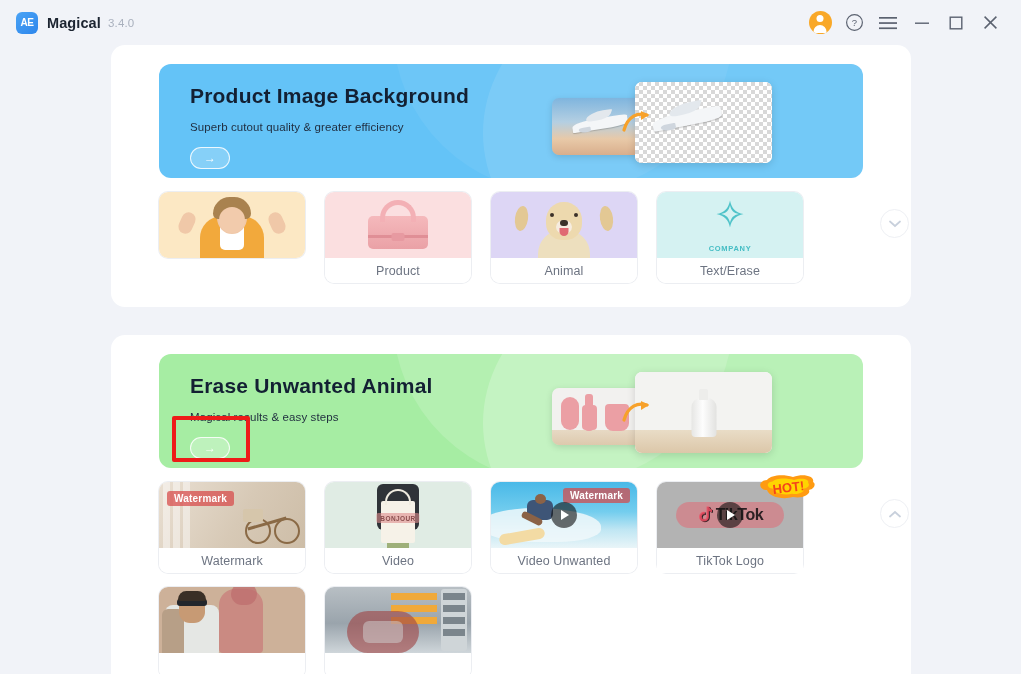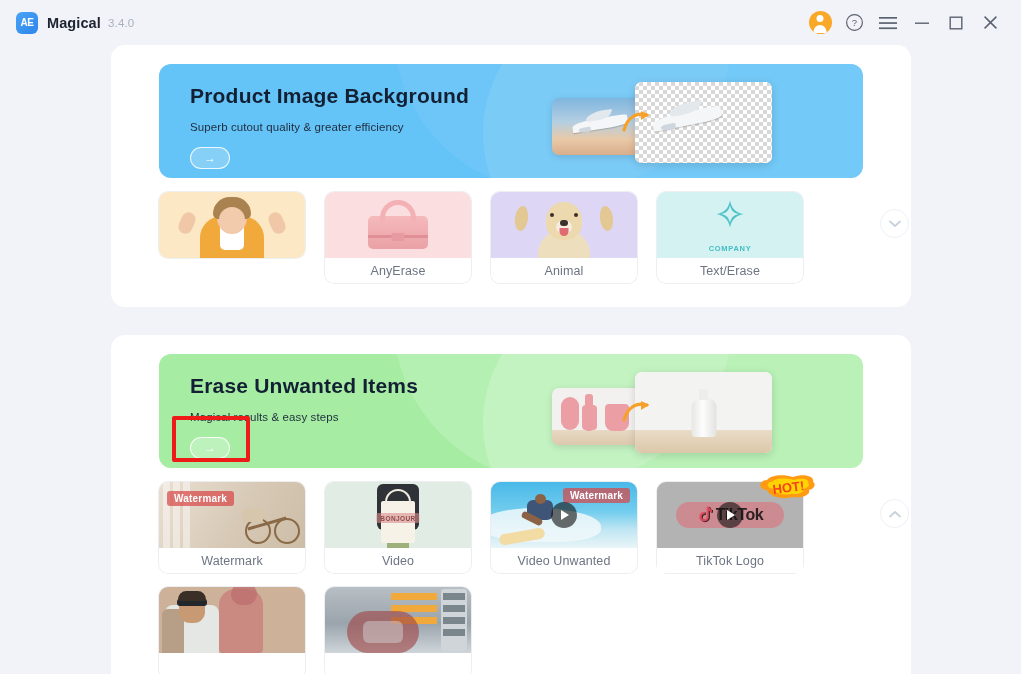--- a/index.html
+++ b/index.html
@@ -472,21 +472,21 @@
         </div>
       </div>
 
       <div class="card">
         <div class="card-thumb t-product">
           <div style="position:absolute;left:50%;transform:translateX(-50%);bottom:9px;width:60px;height:33px;background:linear-gradient(to bottom,#f5b9bc,#eaa1a6);border-radius:5px;"></div>
           <div style="position:absolute;left:50%;transform:translateX(-50%);bottom:20px;width:60px;height:3px;background:#e08f96;"></div>
           <div style="position:absolute;left:50%;transform:translateX(-50%);bottom:17px;width:13px;height:8px;background:#e79aa1;border-radius:2px;"></div>
           <div style="position:absolute;left:50%;transform:translateX(-50%);top:8px;width:36px;height:22px;border:5px solid #f3b0b5;border-bottom:none;border-radius:18px 18px 0 0;"></div>
         </div>
-        <div class="card-label">AnyErase</div>
+        <div class="card-label">Product</div>
       </div>
 
       <div class="card">
         <div class="card-thumb t-animal">
           <div style="position:absolute;left:50%;transform:translateX(-50%);bottom:0;width:52px;height:28px;background:#eddfbe;border-radius:24px 24px 0 0;"></div>
           <div style="position:absolute;left:50%;transform:translateX(-50%);top:10px;width:36px;height:38px;background:#edd9ae;border-radius:48% 48% 44% 44%;"></div>
           <div style="position:absolute;left:24px;top:14px;width:13px;height:25px;background:#e3c894;border-radius:50%;transform:rotate(8deg);"></div>
           <div style="position:absolute;right:24px;top:14px;width:13px;height:25px;background:#e3c894;border-radius:50%;transform:rotate(-8deg);"></div>
           <div class="face" style="left:50%;transform:translateX(-50%);top:28px;width:16px;height:14px;background:#f6ece0;"></div>
           <div style="position:absolute;left:50%;transform:translateX(-50%);top:28px;width:8px;height:6px;background:#3b3129;border-radius:4px;"></div>
@@ -515,21 +515,21 @@
       </div>
     </div>
   </div>
 
   <div class="panel">
 
     <div class="banner green">
       <div class="swoosh2"></div>
       <div class="swoosh"></div>
 
-      <div class="banner-title">Erase Unwanted Items</div>
+      <div class="banner-title">Erase Unwanted Animal</div>
       <div class="banner-sub">Magical results &amp; easy steps</div>
 
       <div class="go-pill">
         <span>→</span>
         <div class="highlight-box"></div>
       </div>
 
       <div class="art">
         <div class="before">
           <div class="prod-before">

